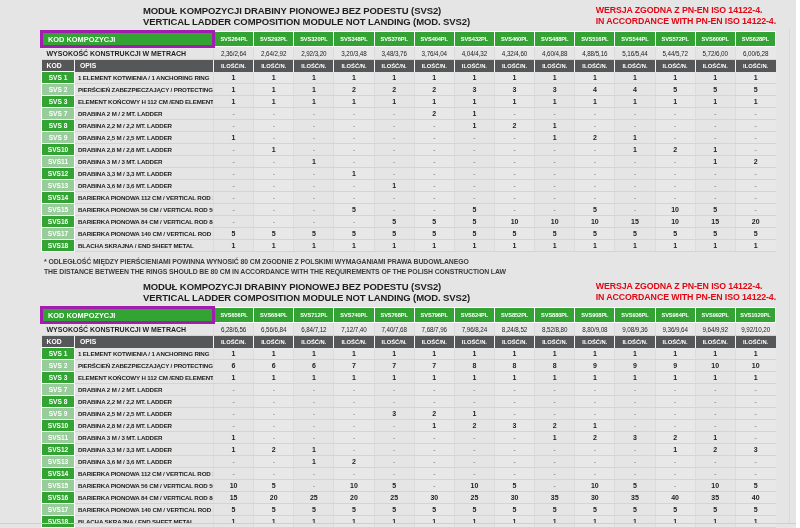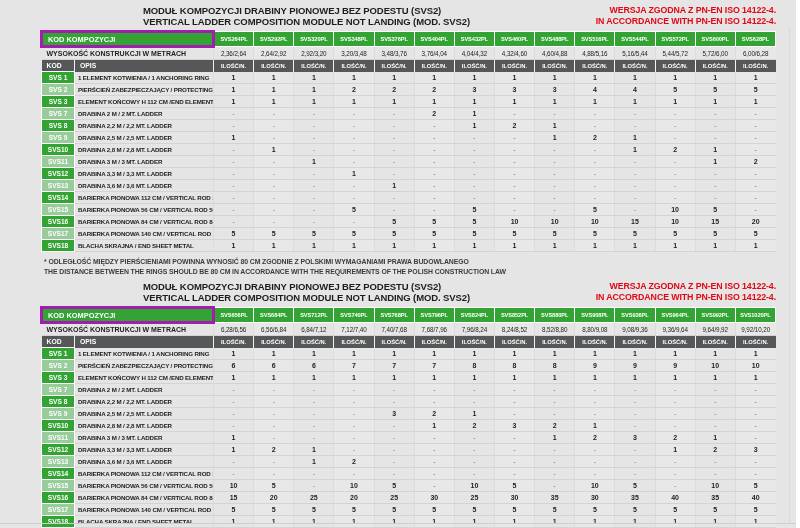--- a/index.html
+++ b/index.html
@@ -4,21 +4,21 @@
 <style>
   html,body{margin:0;padding:0;background:#fff;}
   .page{position:relative;width:796px;height:528px;background:#e5e5e5;overflow:hidden;
         font-family:Liberation Sans, sans-serif;}
   .sec{position:absolute;left:40px;width:736px;}
   .sec1{top:5px;}
   .sec2{top:281px;}
   .titlebar{display:flex;justify-content:space-between;align-items:flex-start;}
   .titles{padding-left:103px;}
   .title{font-size:9.5px;font-weight:bold;color:#1d1d1b;line-height:11px;letter-spacing:-0.1px;white-space:nowrap;}
-  .version{text-align:right;font-size:8.8px;font-weight:bold;color:#e30613;line-height:10.5px;letter-spacing:-0.1px;white-space:nowrap;}
+  .version{font-size:8.8px;font-weight:bold;color:#e30613;line-height:10.5px;letter-spacing:-0.1px;white-space:nowrap;}
   table.comp{width:736px;border-collapse:collapse;table-layout:fixed;margin-top:3px;}
   td{padding:0;height:11px;vertical-align:middle;overflow:hidden;white-space:nowrap;}
   .corner{background:#33a433;color:#fff;font-size:7.4px;font-weight:bold;padding-left:5px;height:12px;border:3px solid #a21caf;text-align:left;}
   .g{background:#33a433;color:#fff;font-size:5.7px;font-weight:bold;text-align:center;border:1px solid #fff;height:12px;letter-spacing:-0.1px;}
   .hl{font-size:7px;font-weight:bold;color:#1d1d1b;padding-left:5px;border-bottom:1px solid #d4d4d4;}
   .hv{font-size:6.3px;color:#1d1d1b;text-align:center;border-bottom:1px solid #d4d4d4;border-left:1px solid #dcdcdc;letter-spacing:-0.1px;}
   .alt{background:#e8e8e8;}
   .dk{background:#565759;color:#fff;font-size:6.8px;font-weight:bold;padding-left:5px;text-align:left;}
   .dko{border-left:1px solid rgba(255,255,255,.45);}
   .dkq{font-size:5.8px;text-align:center;padding-left:0;border-left:1px solid rgba(255,255,255,.45);}

